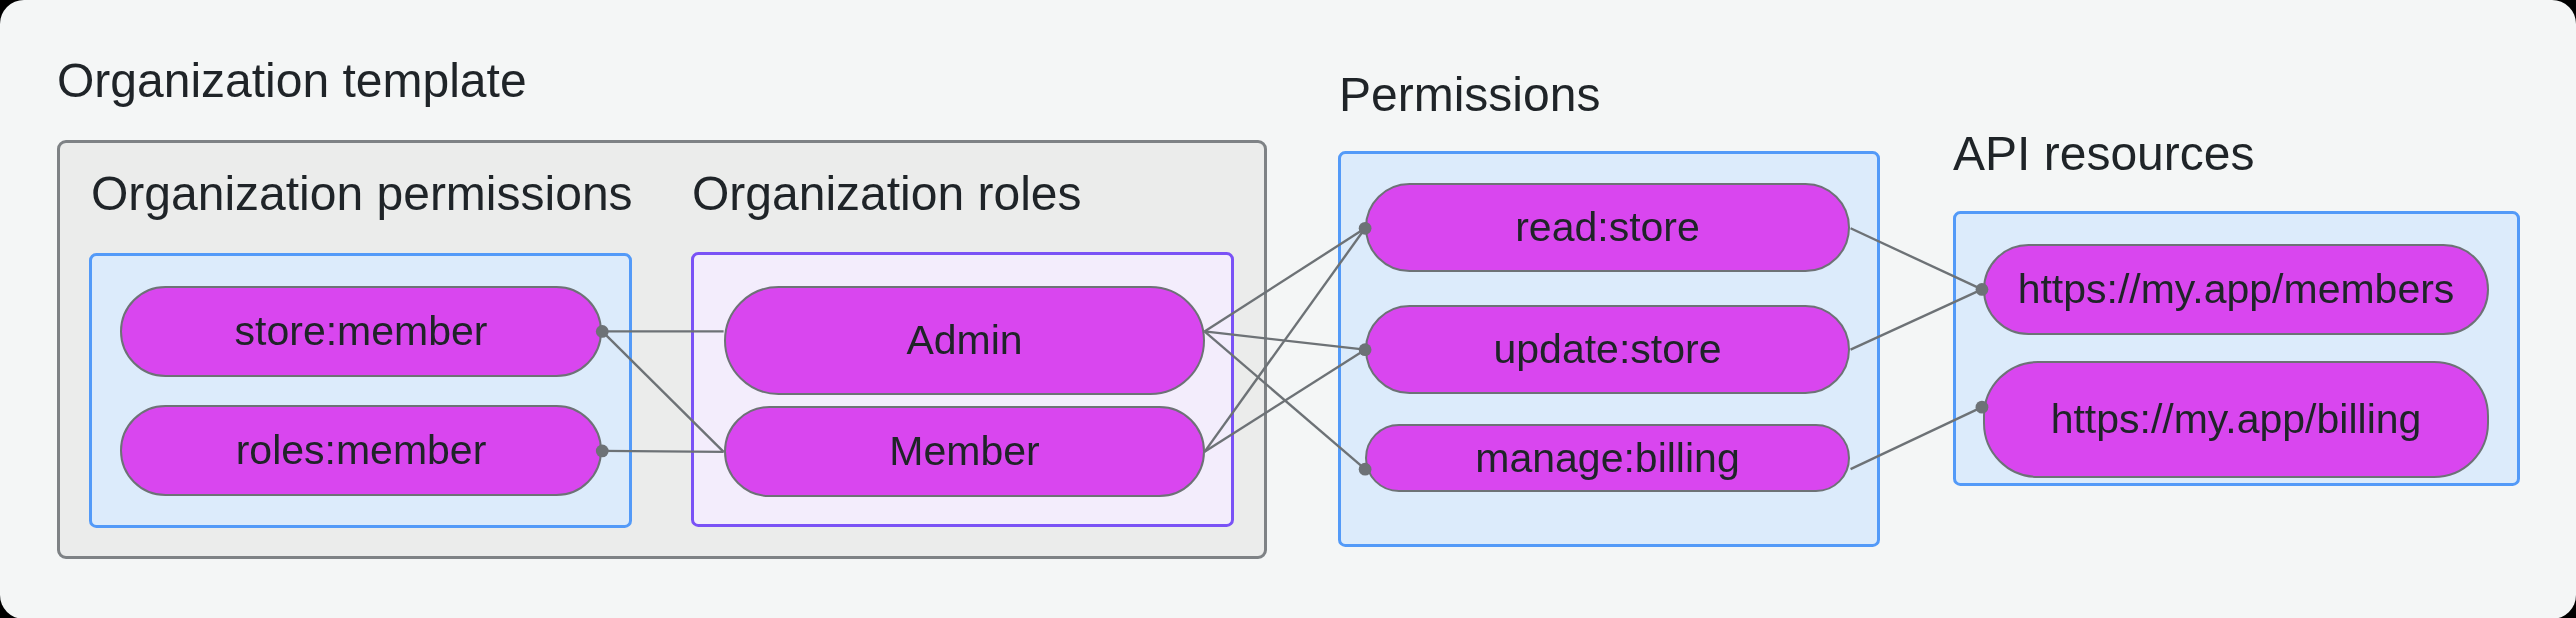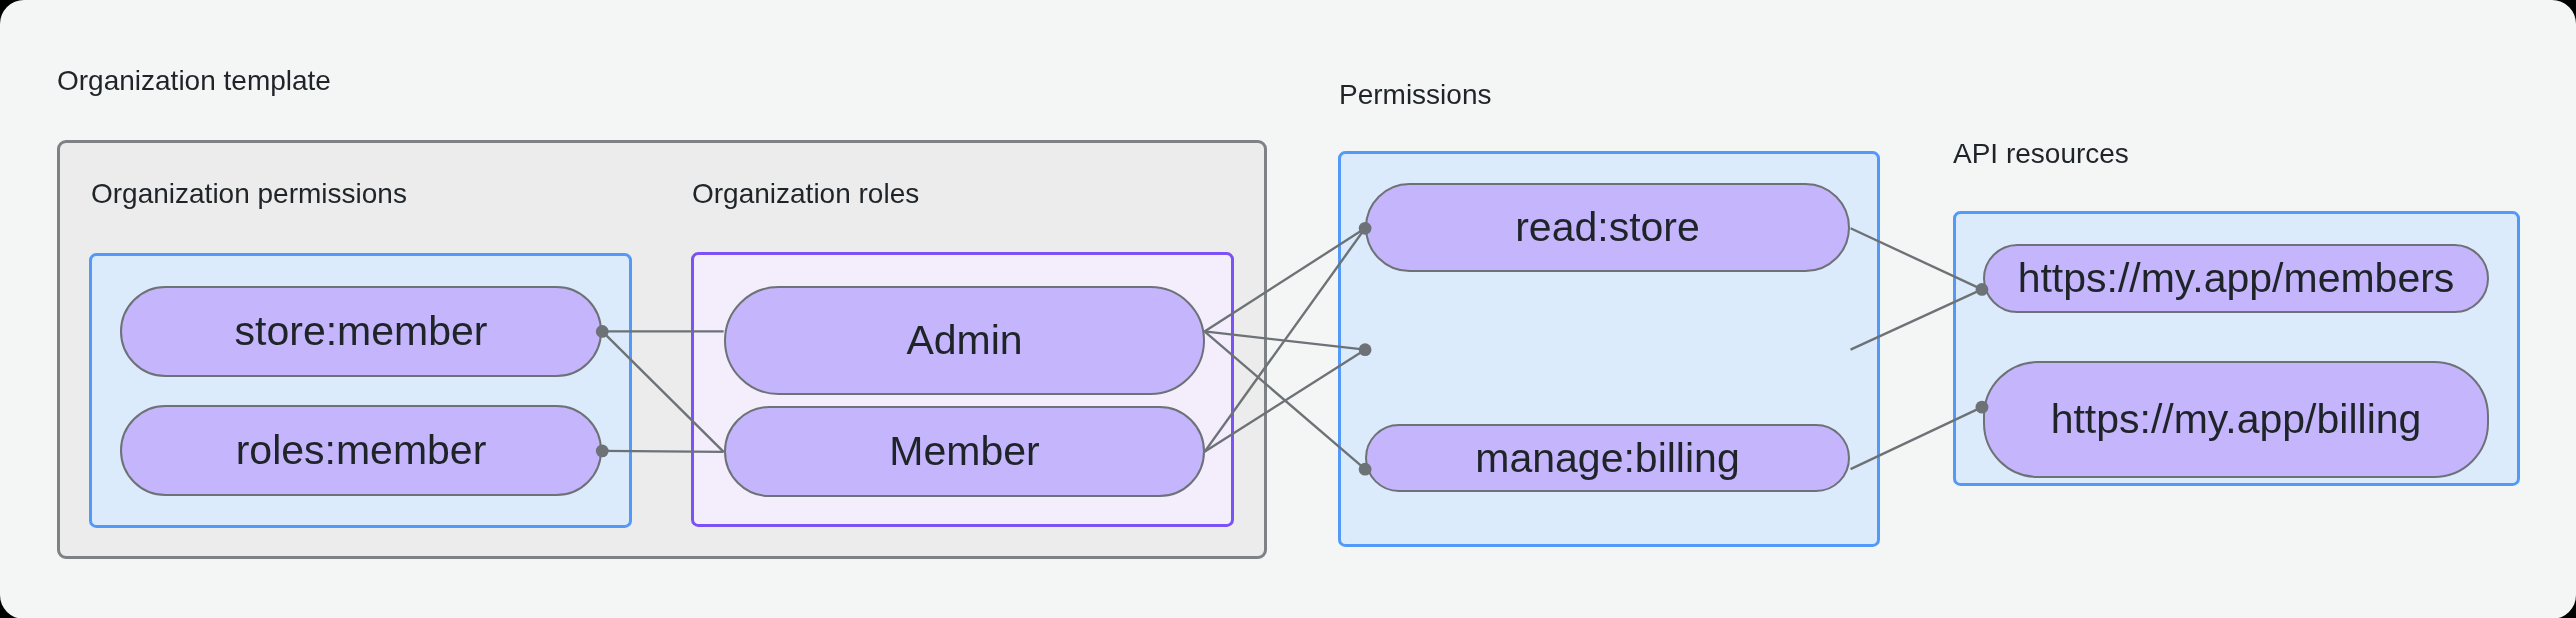--- a/index.html
+++ b/index.html
@@ -5,41 +5,41 @@
   html,body{margin:0;padding:0;background:#000;}
   .canvas{
     position:relative;width:2576px;height:619px;
     background:var(--canvas_bg,#f4f6f6);
     border-radius:24px;overflow:hidden;
     font-family:"Liberation Sans",sans-serif;
     -webkit-font-smoothing:antialiased;
   }
   .canvas *, .canvas{box-sizing:border-box;}
   .heading{
-    position:absolute;font-size:28px;line-height:40px;font-weight:500;
+    position:absolute;font-size:48px;line-height:40px;font-weight:500;
     color:var(--text,#1f2428);white-space:nowrap;letter-spacing:0px;
   }
   .box{position:absolute;}
   .box.gray{
     background:var(--gray_fill,#ebeceb);
     border:3.7px solid var(--gray_border,#7e8285);
     border-radius:9px;
   }
   .box.blue{
     background:var(--blue_fill,#dcebfb);
     border:3.7px solid var(--blue_border,#539af8);
     border-radius:7.3px;
   }
   .box.purple{
     background:var(--purple_fill,#f3edfc);
     border:3.7px solid var(--purple_border,#7a52f6);
     border-radius:7.3px;
   }
   .pill{
-    position:absolute;background:#c4b5fd;
+    position:absolute;background:#d946ef;
     border:2.7px solid var(--line,#6d7276);
     border-radius:55px;
     display:flex;align-items:center;justify-content:center;
     font-size:41px;color:var(--text,#1f2428);
     white-space:nowrap;
   }
   svg.edges{position:absolute;left:0;top:0;pointer-events:none;}
 </style>
 </head>
 <body>
@@ -57,24 +57,25 @@
   <div class="box blue" style="left:89px;top:253px;width:543px;height:275px"></div>
   <div class="pill" style="left:120px;top:286px;width:482px;height:91px">store:member</div>
   <div class="pill" style="left:120px;top:405px;width:482px;height:91px">roles:member</div>
 
   <div class="box purple" style="left:691px;top:252px;width:543px;height:275px"></div>
   <div class="pill" style="left:724px;top:286px;width:481px;height:109px">Admin</div>
   <div class="pill" style="left:724px;top:406px;width:481px;height:91px">Member</div>
 
   <div class="box blue" style="left:1338px;top:151px;width:542px;height:396px"></div>
   <div class="pill" style="left:1365px;top:183px;width:485px;height:89px">read:store</div>
+  <div class="pill" style="left:1365px;top:305px;width:485px;height:89px">update:store</div>
   <div class="pill" style="left:1365px;top:424px;width:485px;height:68px">manage:billing</div>
 
   <div class="box blue" style="left:1953px;top:211px;width:567px;height:275px"></div>
-  <div class="pill" style="left:1983px;top:244px;width:506px;height:69px">https://my.app/members</div>
+  <div class="pill" style="left:1983px;top:244px;width:506px;height:91px">https://my.app/members</div>
   <div class="pill" style="left:1983px;top:361px;width:506px;height:117px">https://my.app/billing</div>
 
   <svg class="edges" width="2576" height="619" viewBox="0 0 2823 678">
       <line x1="660" y1="363" x2="793" y2="363" stroke="#6d7276" stroke-width="2.6"></line>
       <line x1="660" y1="363" x2="793" y2="495" stroke="#6d7276" stroke-width="2.6"></line>
       <line x1="660" y1="494" x2="793" y2="495" stroke="#6d7276" stroke-width="2.6"></line>
       <line x1="1320" y1="363" x2="1496" y2="250" stroke="#6d7276" stroke-width="2.6"></line>
       <line x1="1320" y1="363" x2="1496" y2="383" stroke="#6d7276" stroke-width="2.6"></line>
       <line x1="1320" y1="363" x2="1496" y2="514" stroke="#6d7276" stroke-width="2.6"></line>
       <line x1="1320" y1="495" x2="1496" y2="250" stroke="#6d7276" stroke-width="2.6"></line>

